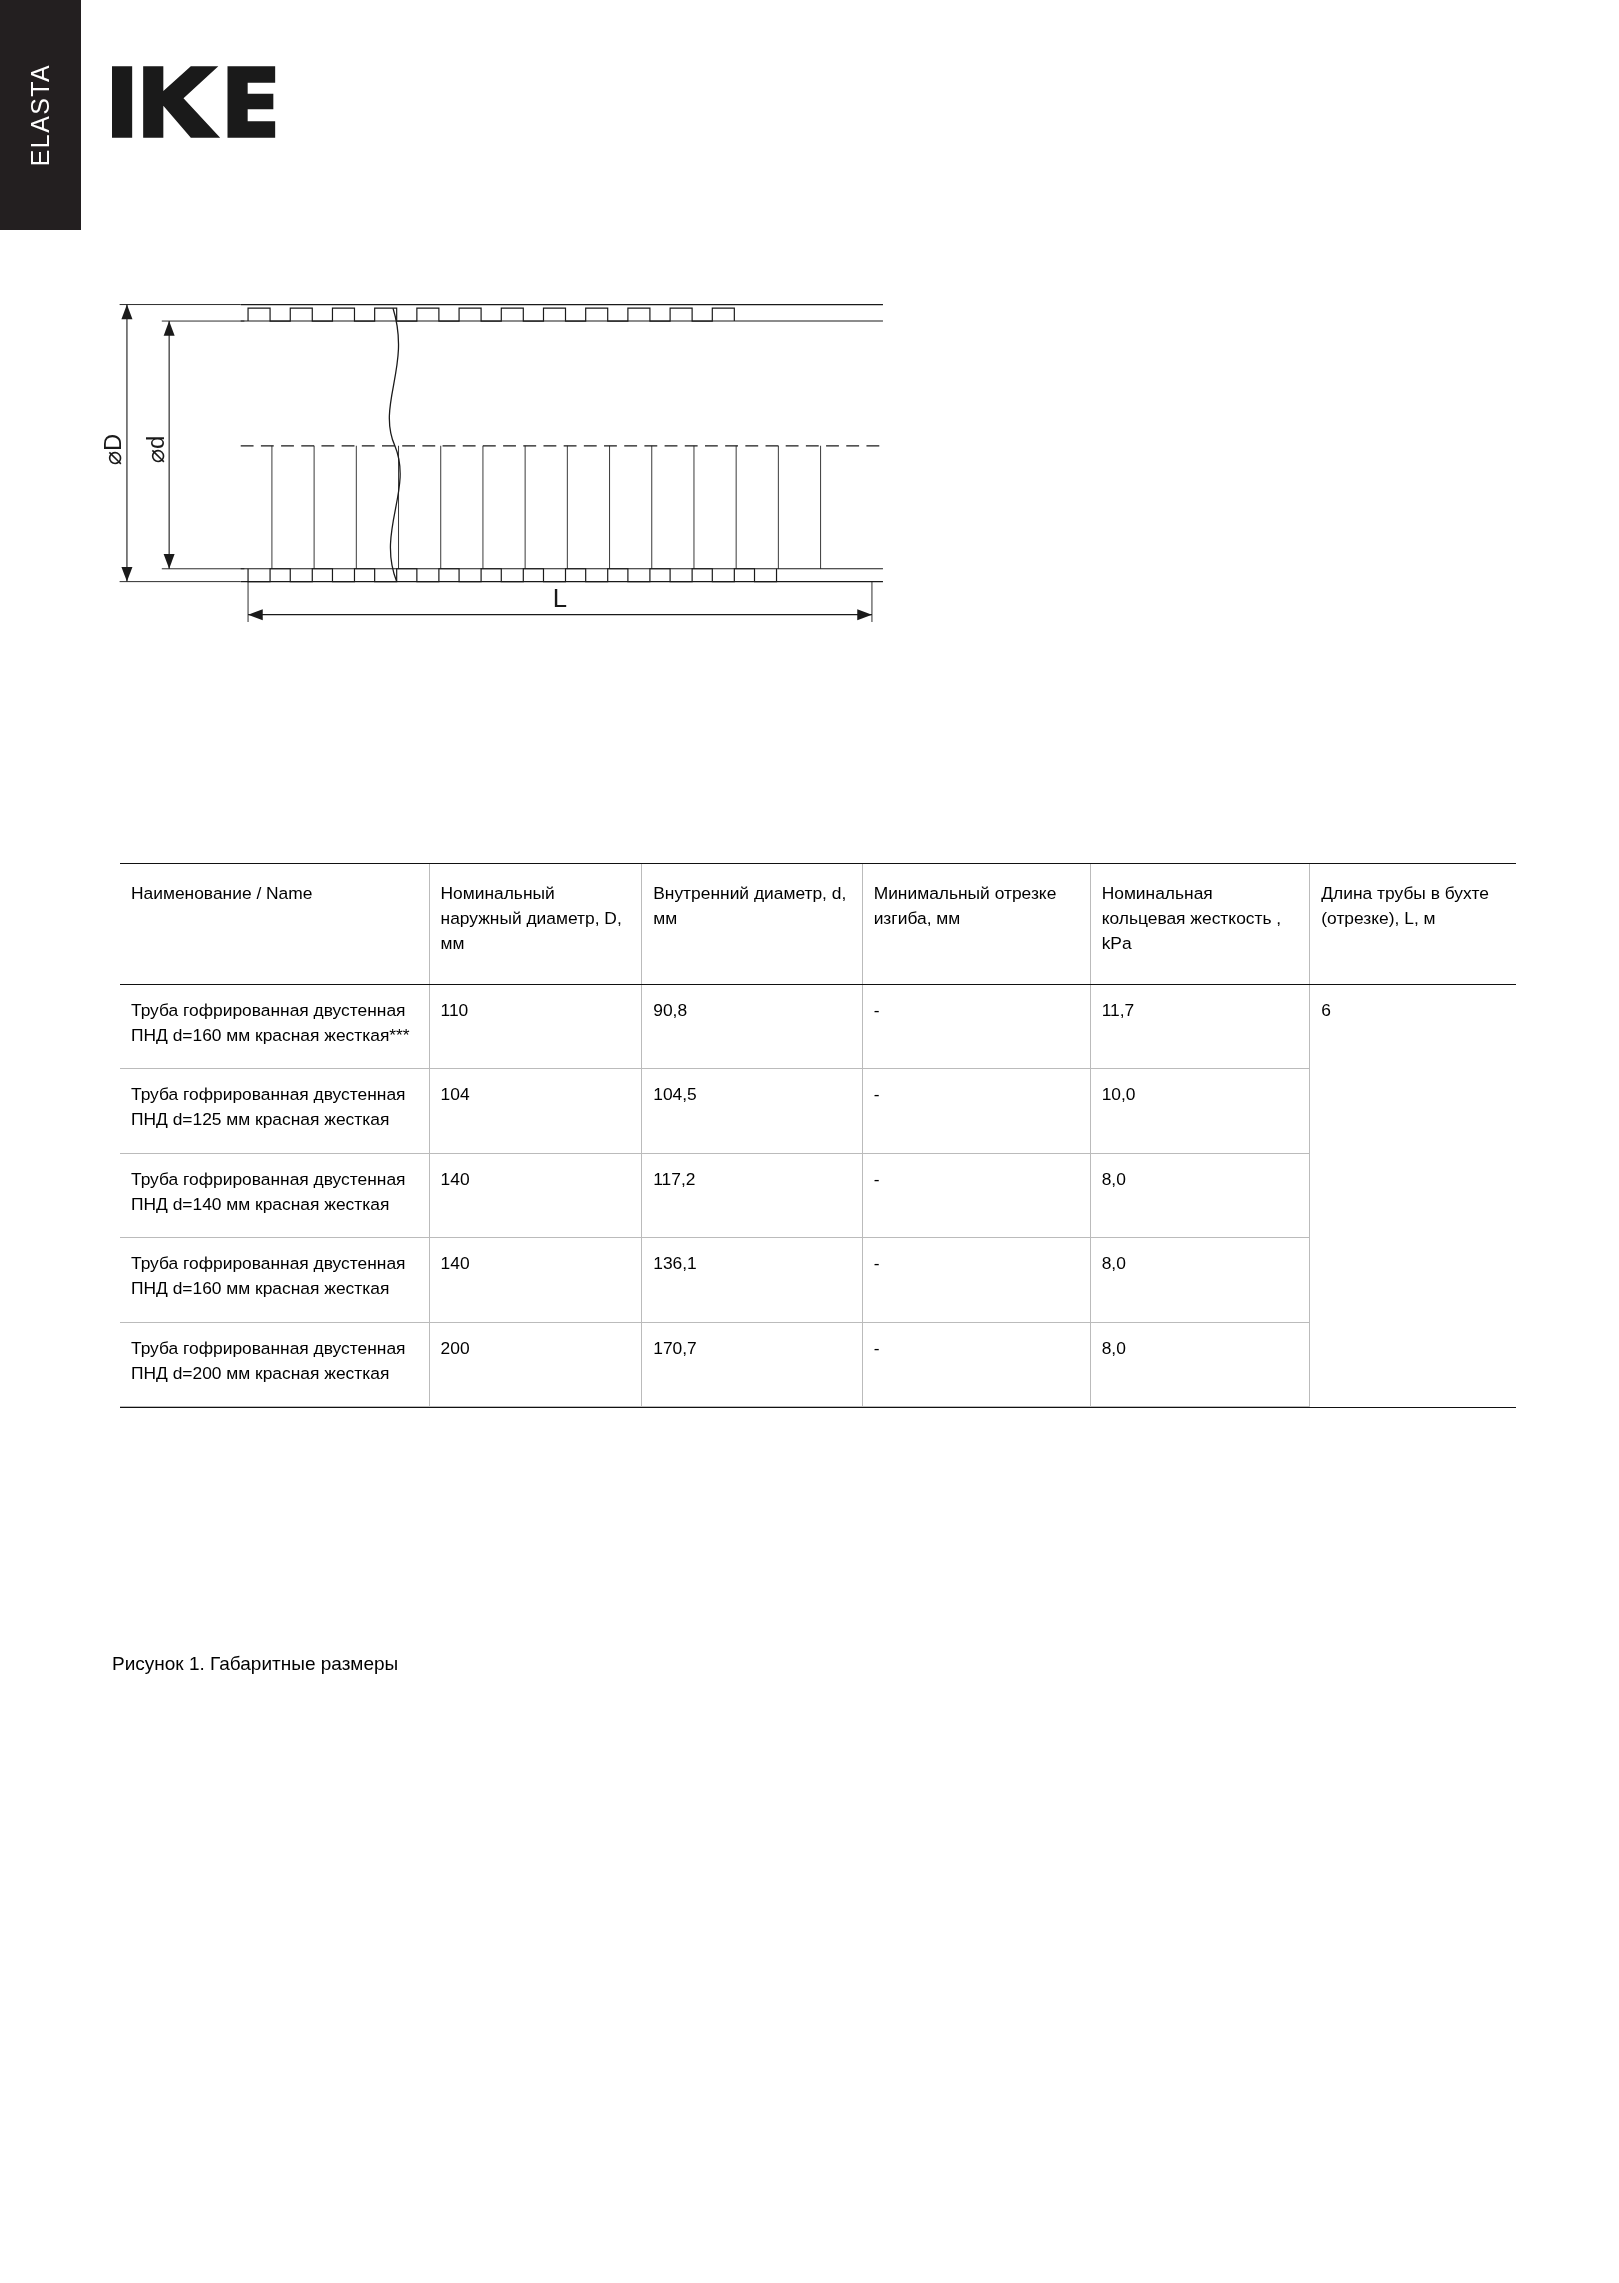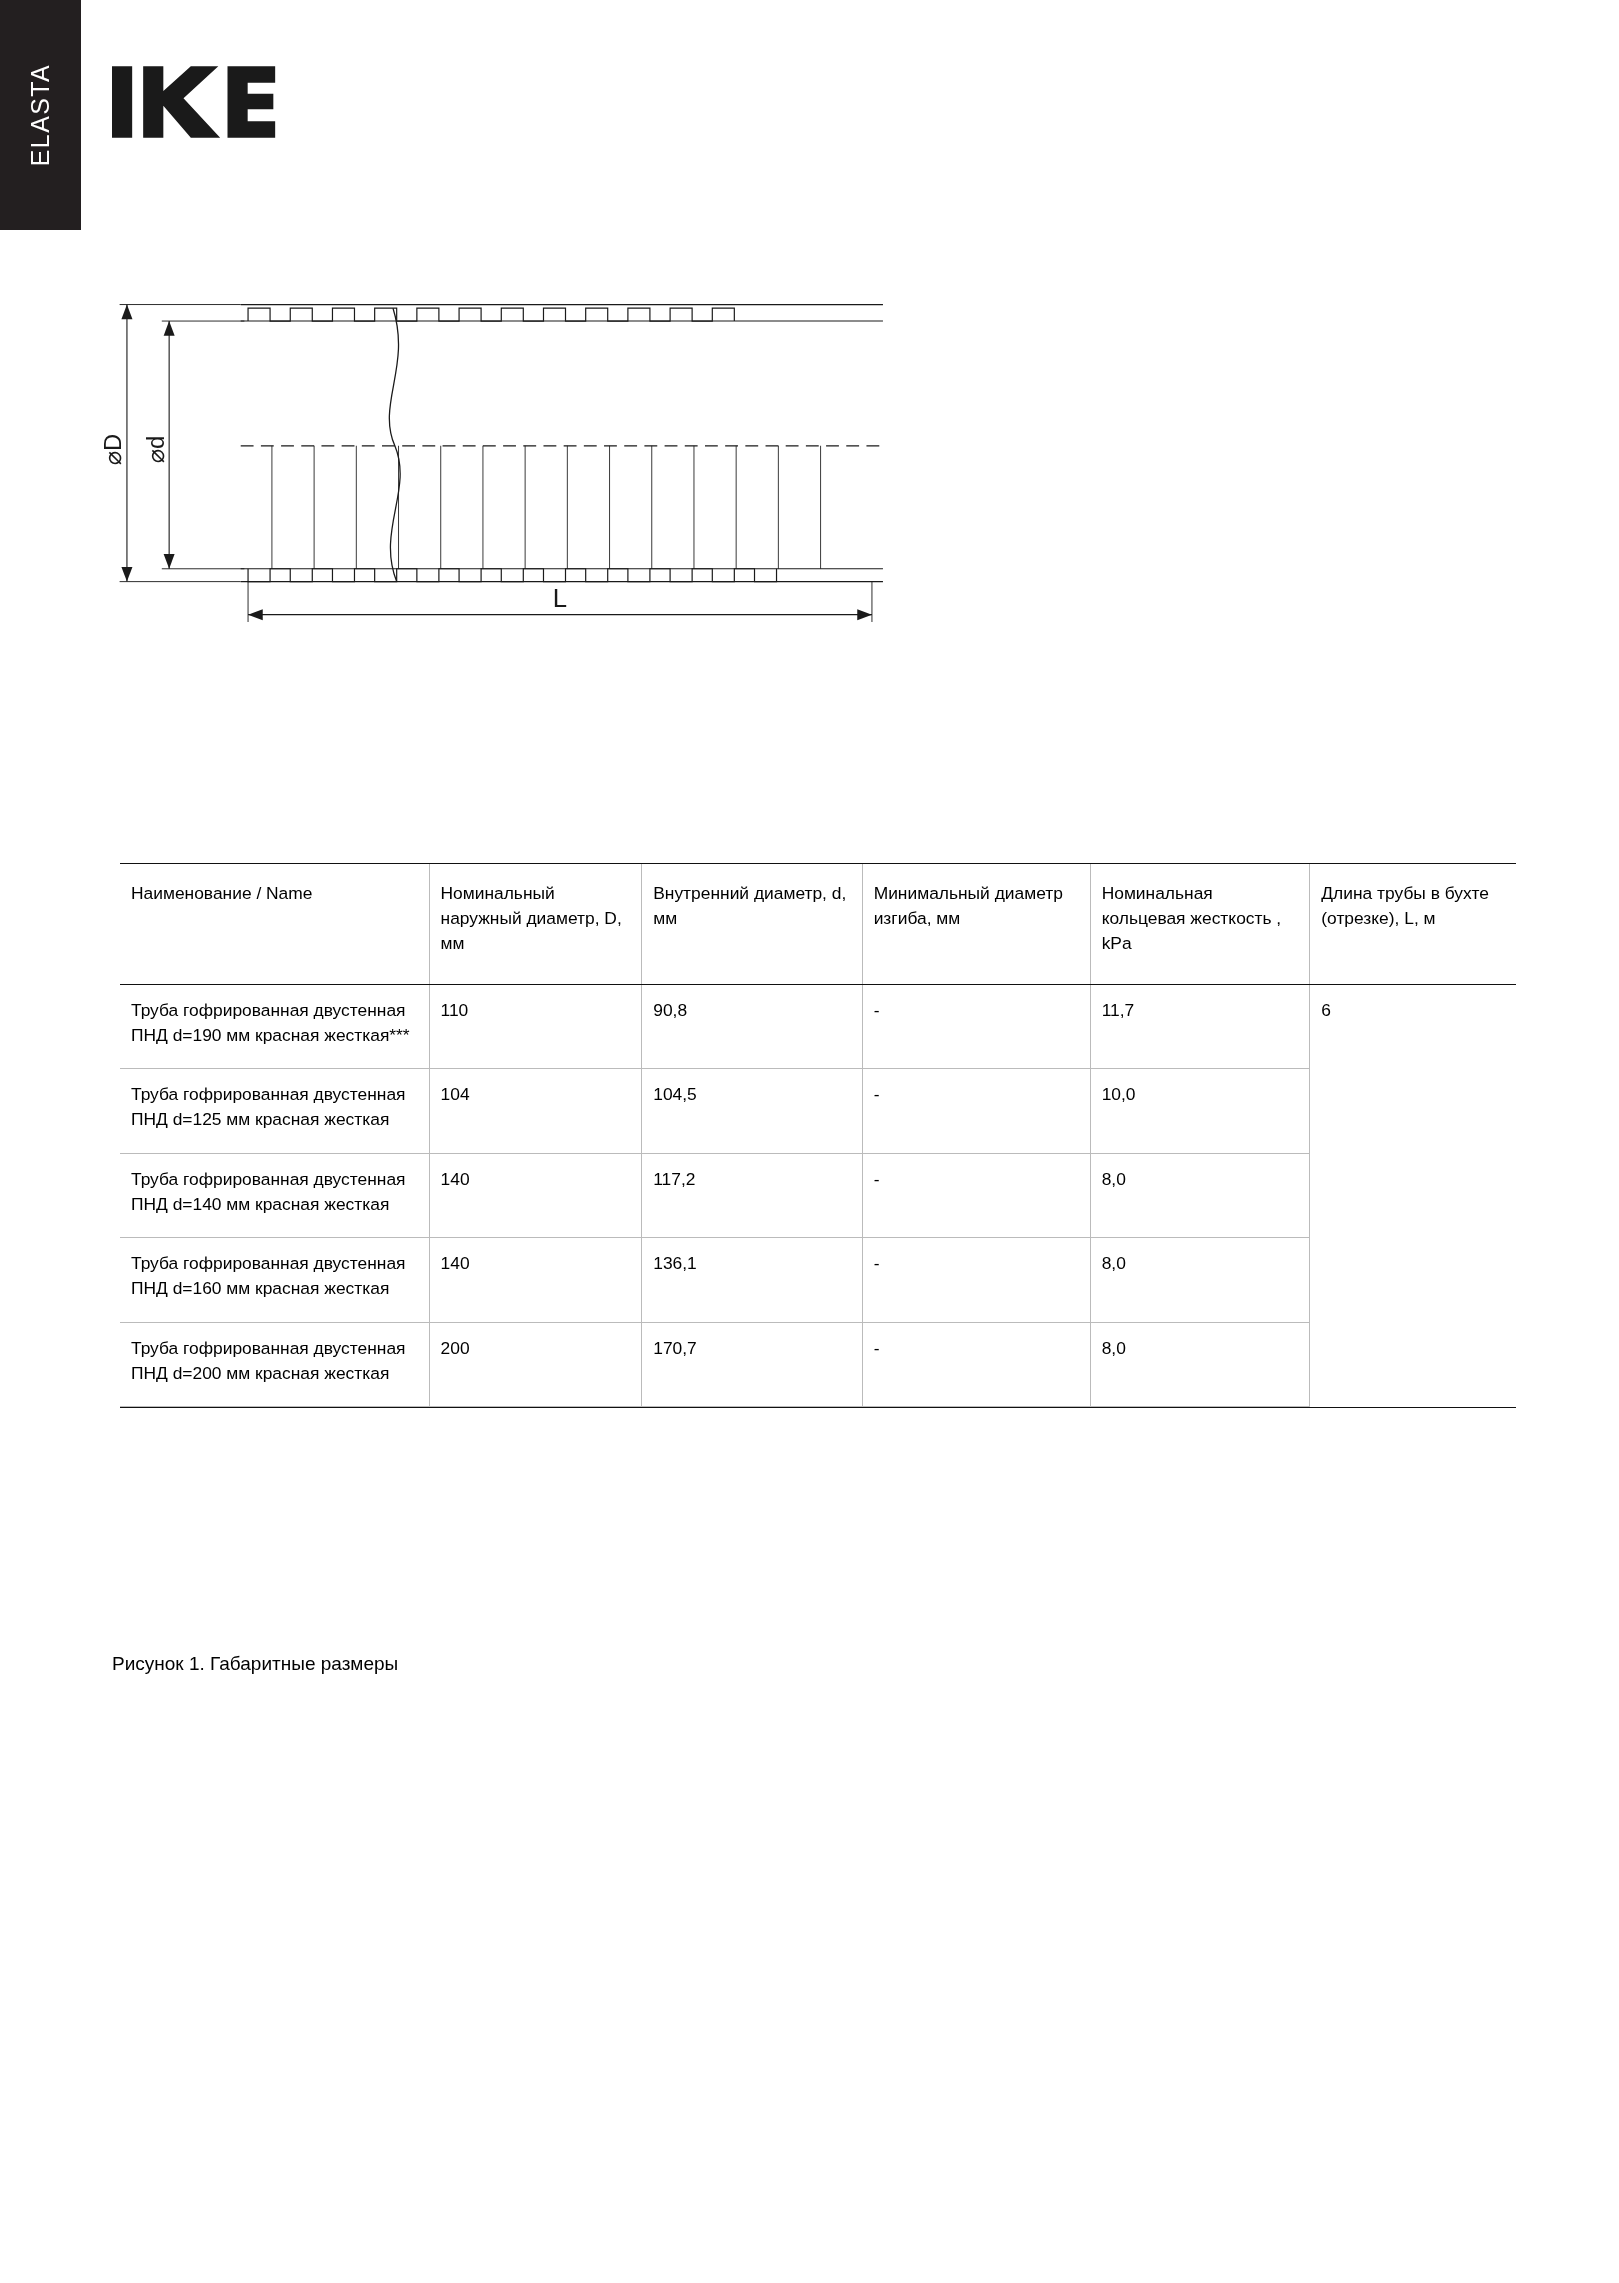--- a/index.html
+++ b/index.html
@@ -198,28 +198,28 @@
     <text x="500" y="372" text-anchor="middle" font-family="Liberation Sans, sans-serif" font-size="28" fill="#1a1a1a" stroke="none">L</text>
   </svg>
 </div>
 
 <table class="spec-table">
   <thead>
     <tr>
       <th class="col-name">Наименование / Name</th>
       <th class="col-d col-sep">Номинальный наружный диаметр, D, мм</th>
       <th class="col-id col-sep">Внутренний диаметр, d, мм</th>
-      <th class="col-rad col-sep">Минимальный диаметр изгиба, мм</th>
+      <th class="col-rad col-sep">Минимальный отрезке изгиба, мм</th>
       <th class="col-stiff col-sep">Номинальная кольцевая жесткость , kPa</th>
       <th class="col-len col-sep">Длина трубы в бухте (отрезке),  L, м</th>
     </tr>
   </thead>
   <tbody>
     <tr>
-      <td>Труба гофрированная двустенная ПНД d=190 мм красная жесткая***</td>
+      <td>Труба гофрированная двустенная ПНД d=160 мм красная жесткая***</td>
       <td class="col-sep">110</td>
       <td class="col-sep">90,8</td>
       <td class="col-sep">-</td>
       <td class="col-sep">11,7</td>
       <td class="col-sep len-cell" rowspan="5">6</td>
     </tr>
     <tr>
       <td>Труба гофрированная двустенная ПНД d=125 мм красная жесткая</td>
       <td class="col-sep">104</td>
       <td class="col-sep">104,5</td>

